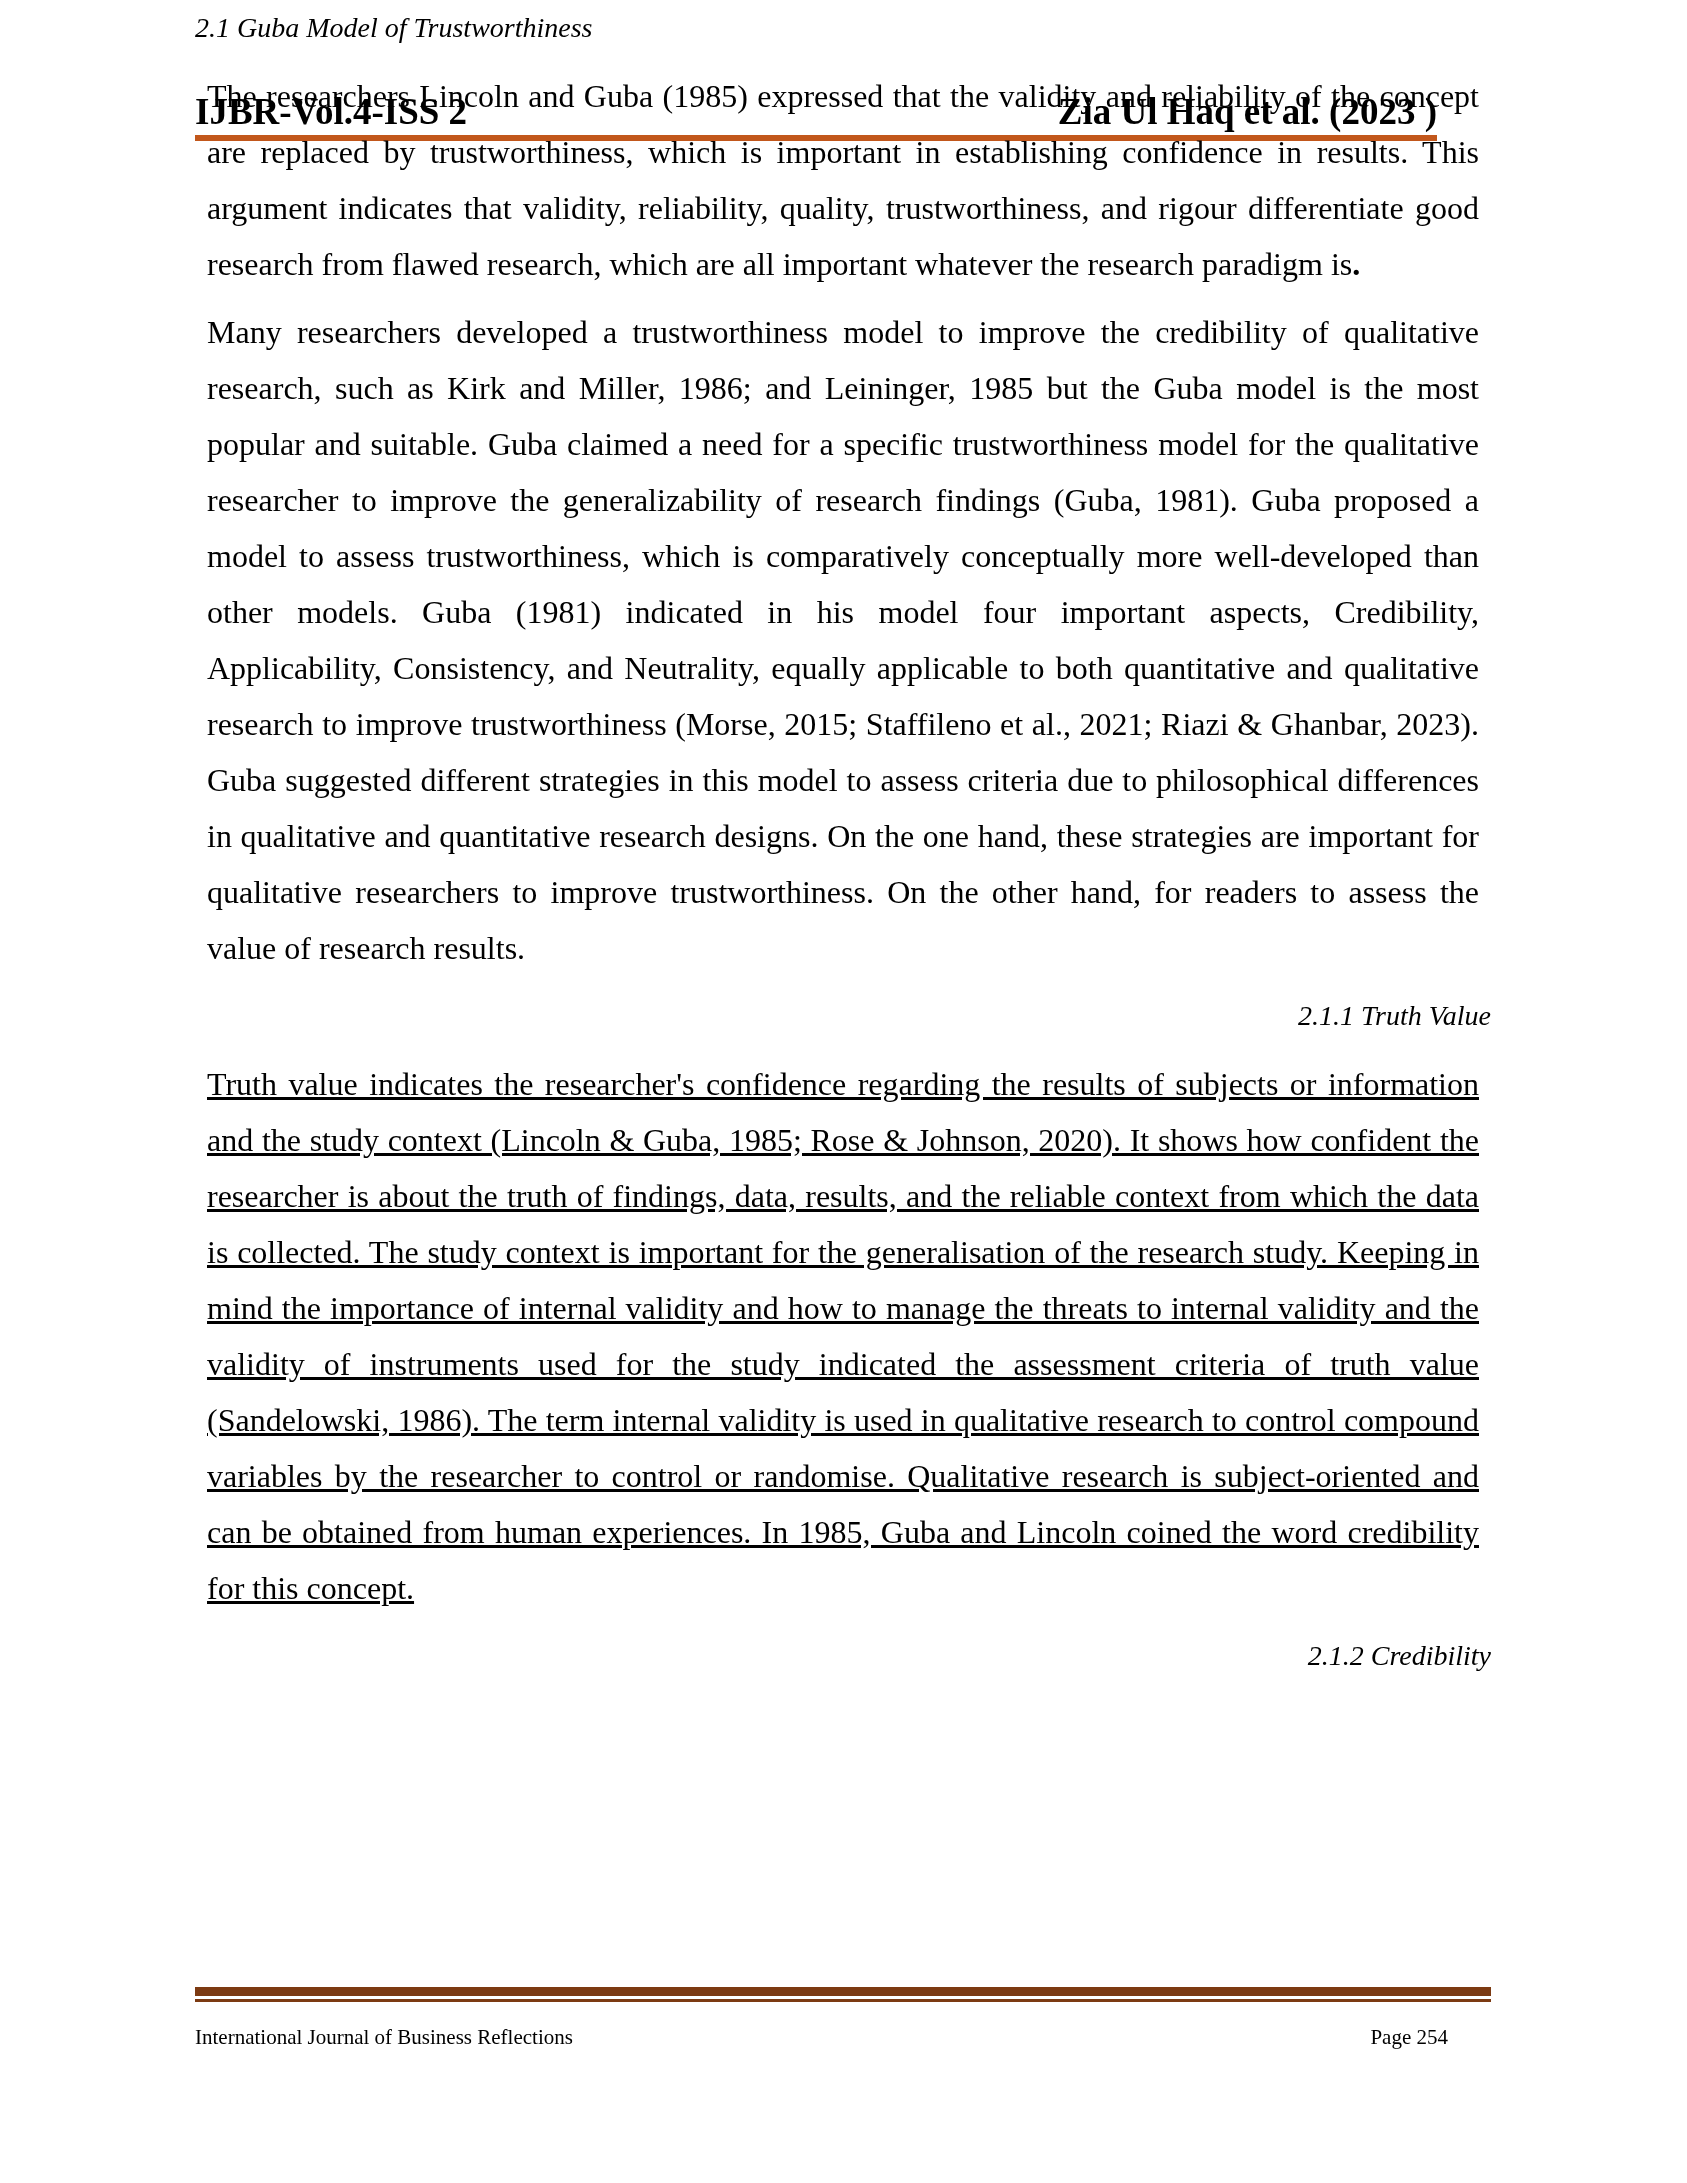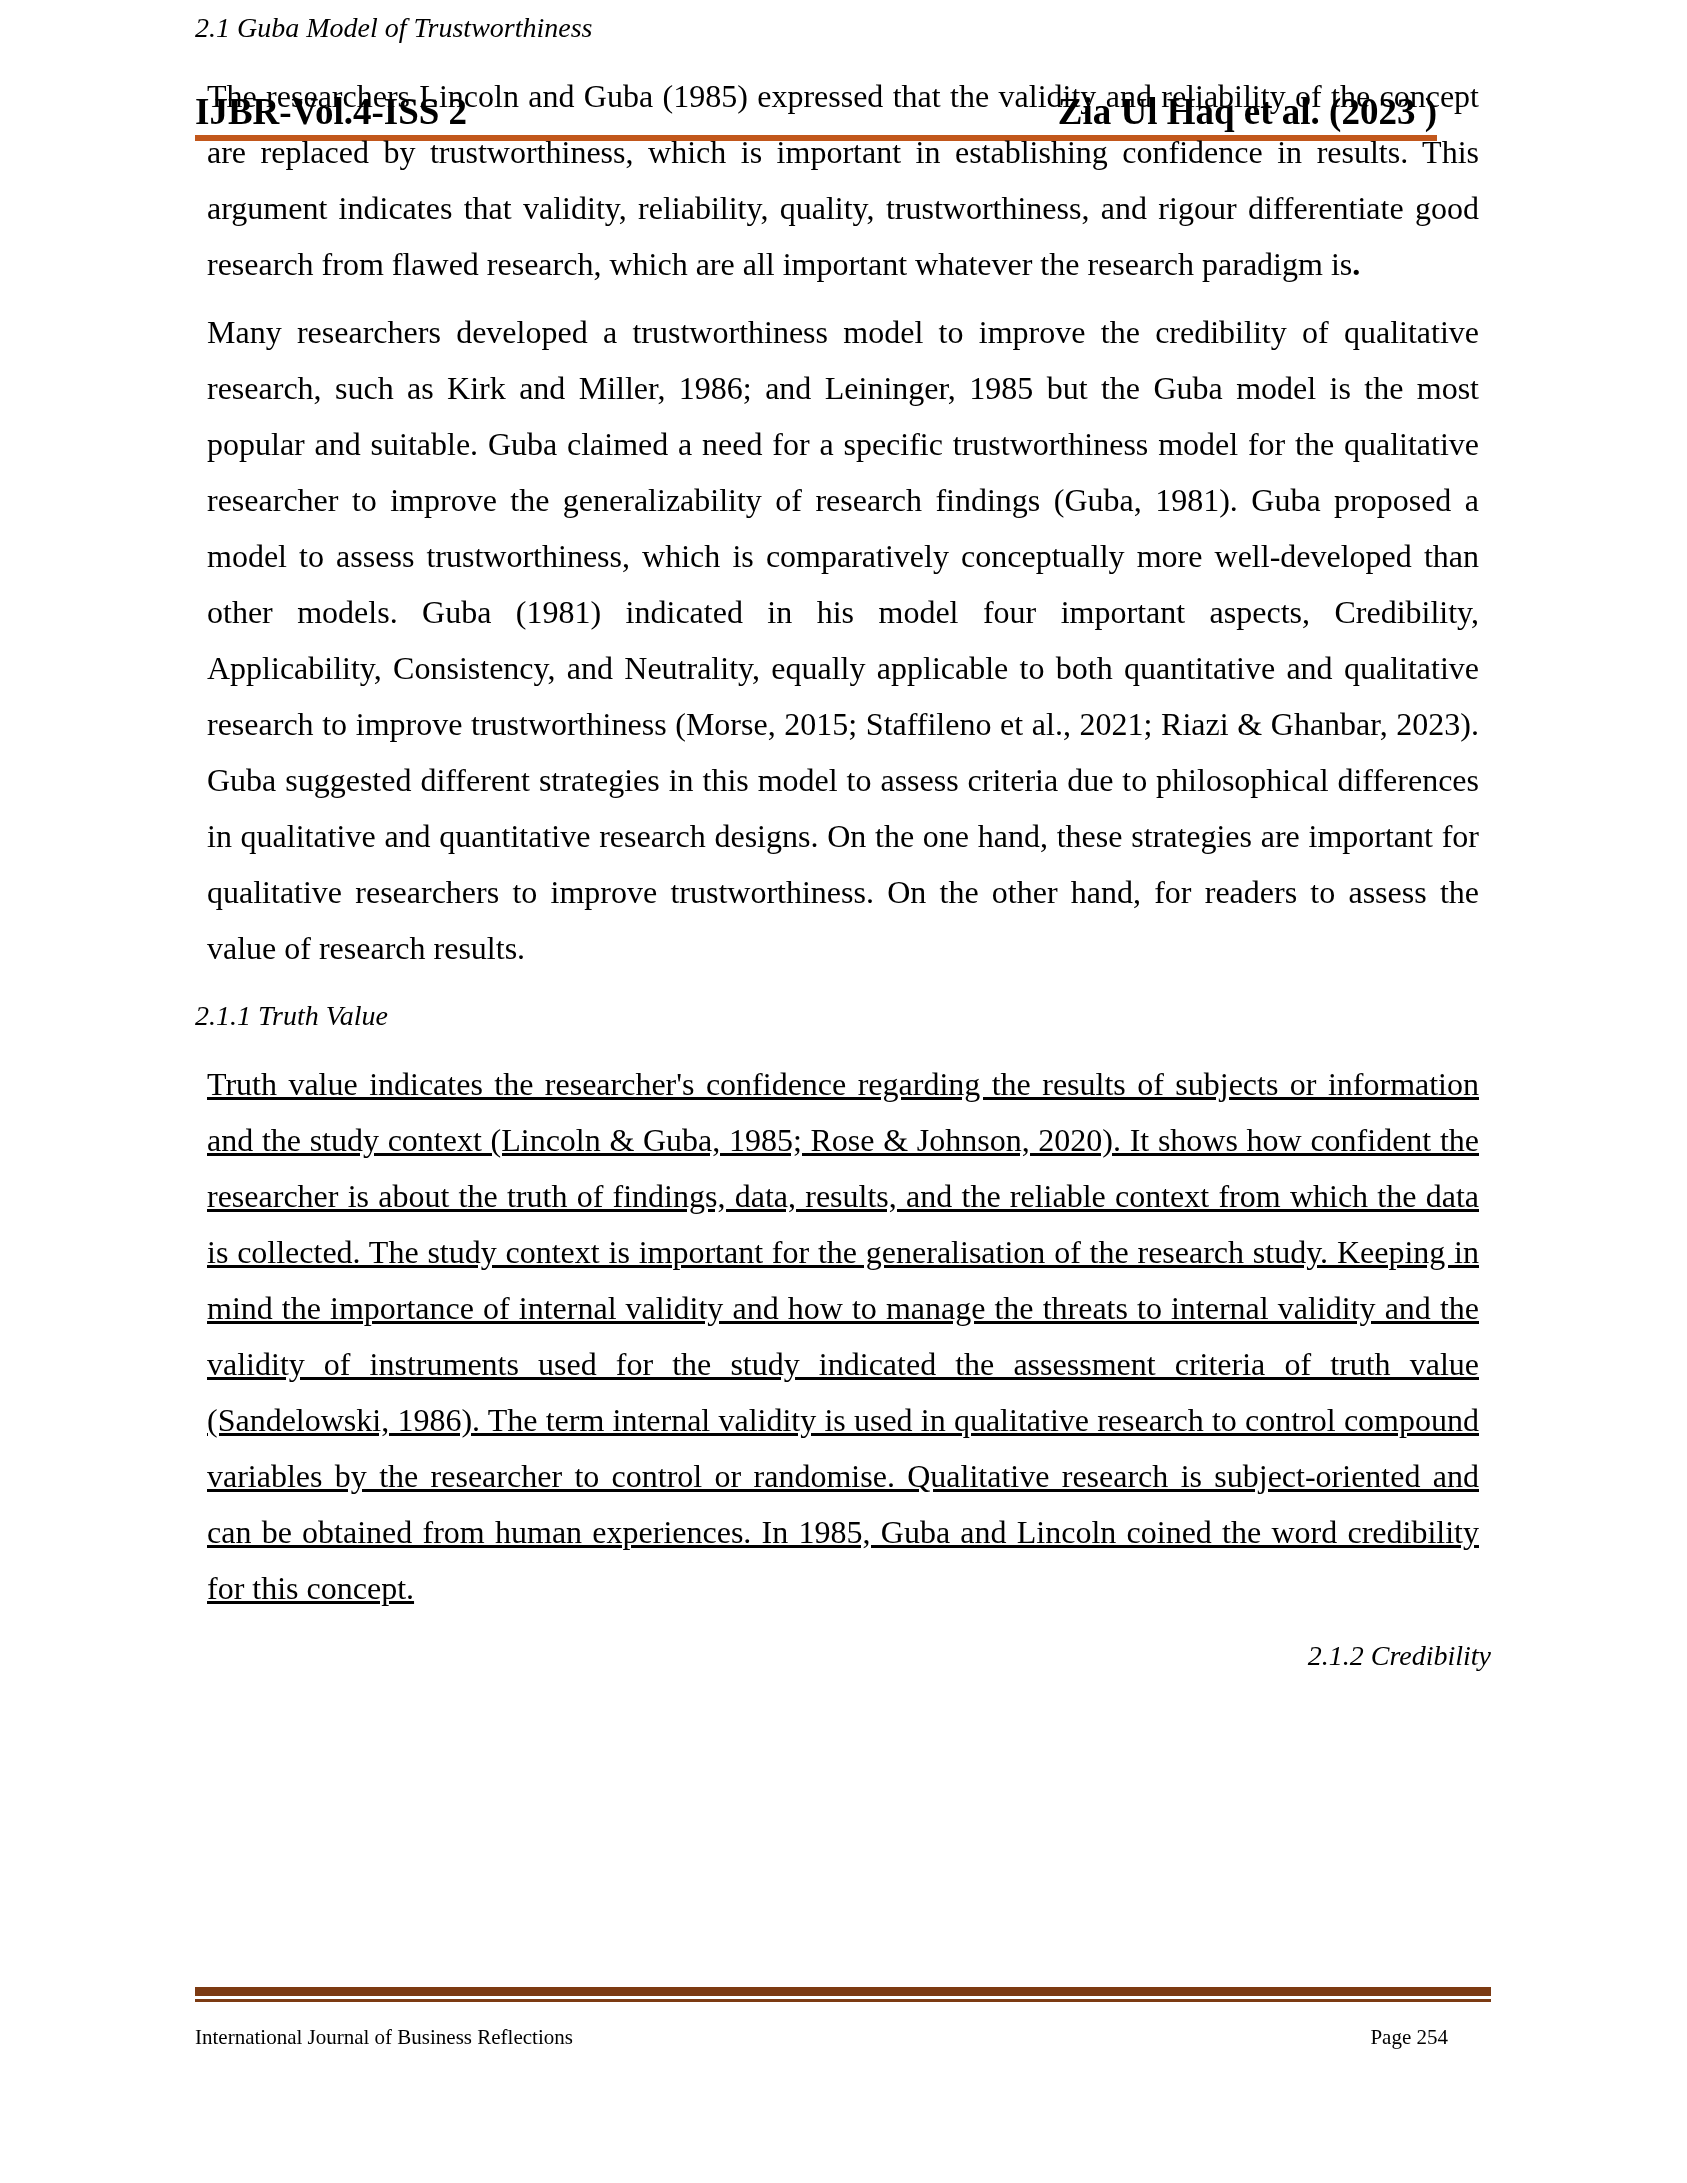--- a/index.html
+++ b/index.html
@@ -55,21 +55,21 @@
   .content p {
     margin: 12px;
     font-size: 32px;
     line-height: 56px;
     text-align: justify;
     text-justify: inter-word;
   }
   .h-guba   { margin-top: 202px; }
   .p-guba-1 { margin-top: 13px; }
   .p-guba-2 { margin-top: 26px; }
-  .h-truth  { margin-top: 38px; }
+  .h-truth  { margin-top: 38px; text-align: right; }
   .p-truth  { margin-top: 18px; text-decoration: underline; }
   .h-cred   { margin-top: 27px; text-align: right; }
   .bold-period { font-weight: bold; }
   
   .footer {
     position: absolute;
     left: 195px;
     top: 1987px;
     width: 1296px;
   }

